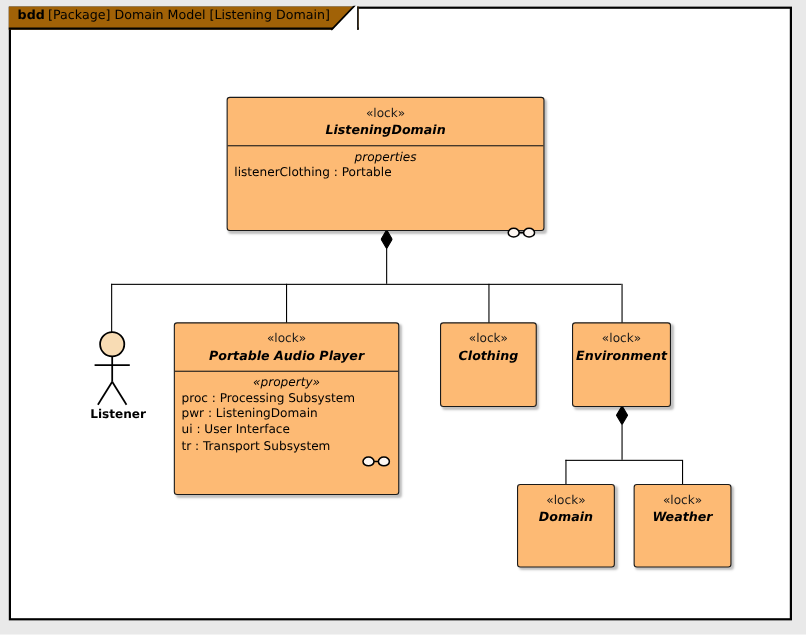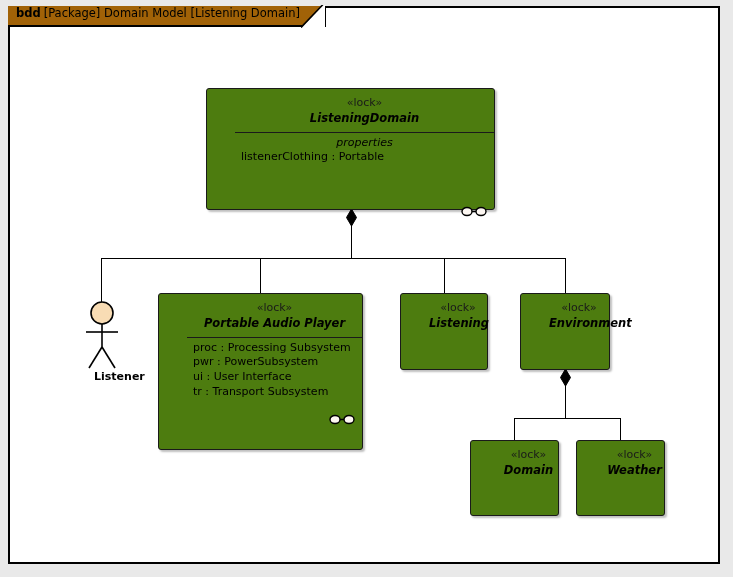--- a/index.html
+++ b/index.html
@@ -50,26 +50,25 @@
     width: 24px;
     height: 23px;
     overflow: hidden;
   }
   #header-tab .corner svg { display:block; }
   .tab-bold { font-weight: bold; margin-right: 3px; }
 
   
   .block {
     position: absolute;
-    background: #4d7c0f;
+    background: #fdba74;
     border: 1.4px solid #1a1a1a;
     box-sizing: border-box;
     border-radius: 3px;
     box-shadow: 2px 2px 2px rgba(0,0,0,0.25);
-    padding-left: 28px;
   }
   .blk-head {
     text-align: center;
     padding-top: 7px;
     padding-bottom: 6px;
     line-height: 1.32;
   }
   .stereo {
     font-size: 11px;
     color: #1a1a1a;
@@ -116,21 +115,21 @@
   #actor-listener {
     position: absolute;
     left: 78px;
     top: 300px;
     width: 48px;
     height: 90px;
   }
   #actor-listener .actor-label {
     position: absolute;
     top: 70px;
-    left: 16px;
+    left: 4px;
     width: 48px;
     text-align: center;
     font-size: 11px;
     font-weight: bold;
     color: #000;
     white-space: nowrap;
   }
 
   
   .line-v, .line-h {
@@ -224,38 +223,39 @@
     </svg>
     <div class="actor-label">Listener</div>
   </div>
 
   <div class="block" style="left:158px; top:293px; width:205px; height:157px;">
     <div class="blk-head">
       <span class="stereo">«lock»</span>
       <span class="blk-name">Portable Audio Player</span>
     </div>
     <div class="compartment" style="height:85px;">
+      <div class="comp-title stereo-title">«property»</div>
       <div class="comp-line">proc : Processing Subsystem</div>
-      <div class="comp-line">pwr : PowerSubsystem</div>
+      <div class="comp-line">pwr : ListeningDomain</div>
       <div class="comp-line">ui : User Interface</div>
       <div class="comp-line">tr : Transport Subsystem</div>
       <span class="oo-icon">
         <svg width="26" height="11" viewBox="0 0 26 11">
           <line x1="7" y1="5.5" x2="19" y2="5.5" stroke="#000" stroke-width="1.5"></line>
           <ellipse cx="6" cy="5.5" rx="5" ry="4" fill="#fdf7f2" stroke="#000" stroke-width="1.4"></ellipse>
           <ellipse cx="20" cy="5.5" rx="5" ry="4" fill="#fdf7f2" stroke="#000" stroke-width="1.4"></ellipse>
         </svg>
       </span>
     </div>
   </div>
 
   <div class="block" style="left:400px; top:293px; width:88px; height:77px;">
     <div class="blk-head">
       <span class="stereo">«lock»</span>
-      <span class="blk-name">Listening</span>
+      <span class="blk-name">Clothing</span>
     </div>
   </div>
 
   <div class="block" style="left:520px; top:293px; width:90px; height:77px;">
     <div class="blk-head">
       <span class="stereo">«lock»</span>
       <span class="blk-name">Environment</span>
     </div>
   </div>
 

